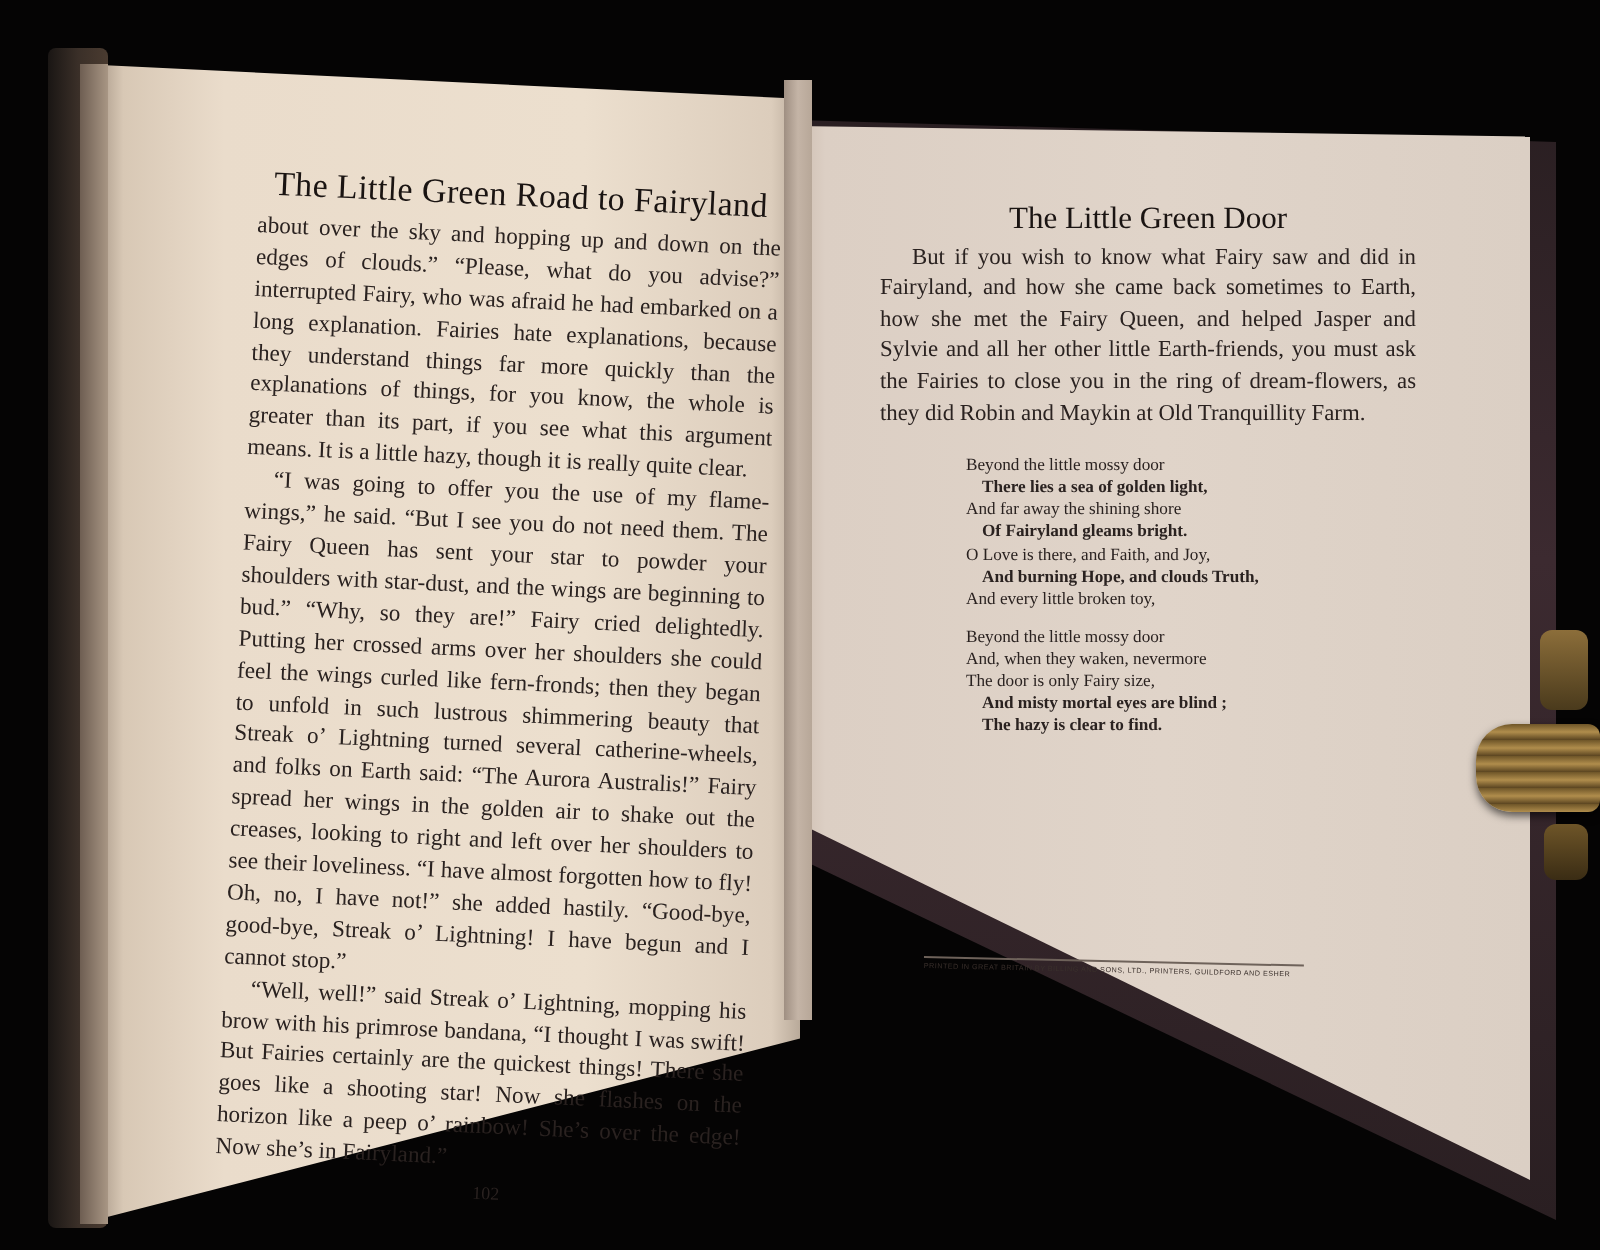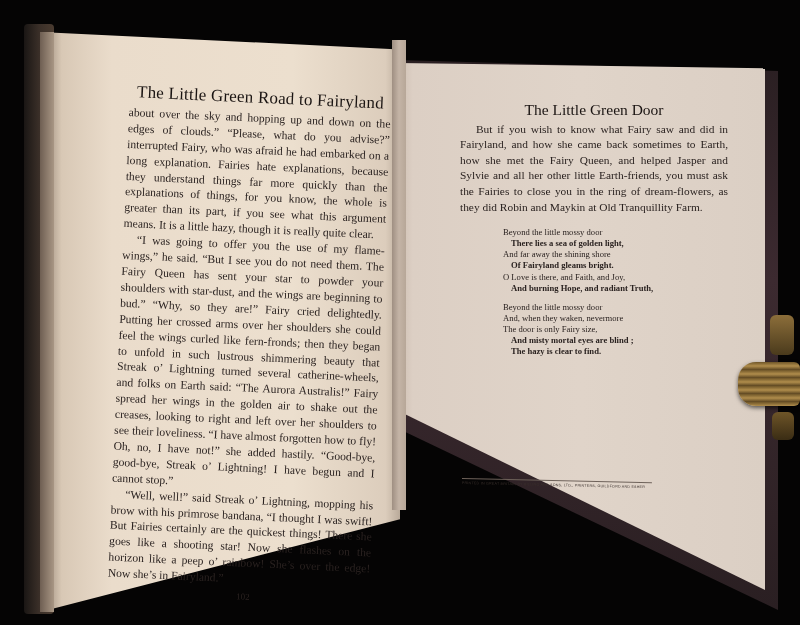--- a/index.html
+++ b/index.html
@@ -73,21 +73,21 @@
       font-family: "Liberation Serif", serif;
     }
     .left-text p { margin: 0; text-indent: 0; }
     .left-text p.indent { text-indent: 14px; }
     .left-text .pageno { text-align: center; font-size: 9px; margin-top: 2px; padding-left: 10px; }
 
     
     .right-text {
       position: absolute; left: 440px; top: 102px; width: 268px;
       color: #2a2220;
-      font-size: 11.4px; line-height: 15.6px; margin-left: 20px;
+      font-size: 11.4px; line-height: 15.6px;
     }
     .right-text .title {
       font-size: 15.5px; text-align: center; margin: 0 0 4px 0; color: #1a1412;
     }
     .right-text .prose { text-align: justify; text-indent: 16px; margin: 0; }
     .poem {
       margin: 12px 0 0 43px; font-size: 8.6px; line-height: 11.1px; color: #2a2220;
     }
     .poem .stanza { margin-bottom: 8px; }
     .poem .line.in { padding-left: 8px; font-weight: bold; }
@@ -125,21 +125,22 @@
 <div class="right-text">
   <div class="title">The Little Green Door</div>
   <p class="prose">But if you wish to know what Fairy saw and did in Fairyland, and how she came back sometimes to Earth, how she met the Fairy Queen, and helped Jasper and Sylvie and all her other little Earth-friends, you must ask the Fairies to close you in the ring of dream-flowers, as they did Robin and Maykin at Old Tranquillity Farm.</p>
   <div class="poem">
     <div class="stanza">
       <div class="line">Beyond the little mossy door</div>
       <div class="line in">There lies a sea of golden light,</div>
       <div class="line">And far away the shining shore</div>
       <div class="line in">Of Fairyland gleams bright.</div>
       <div class="line">O Love is there, and Faith, and Joy,</div>
-      <div class="line in">And burning Hope, and radiant Truth,</div>
+      <div class="line in">And burning Hope, and clouds Truth,</div>
+      <div class="line">And every little broken toy,</div>
     </div>
     <div class="stanza">
       <div class="line">Beyond the little mossy door</div>
       <div class="line">And, when they waken, nevermore</div>
       <div class="line">The door is only Fairy size,</div>
       <div class="line in">And misty mortal eyes are blind ;</div>
       <div class="line in">The hazy is clear to find.</div>
     </div>
   </div>
 </div>

